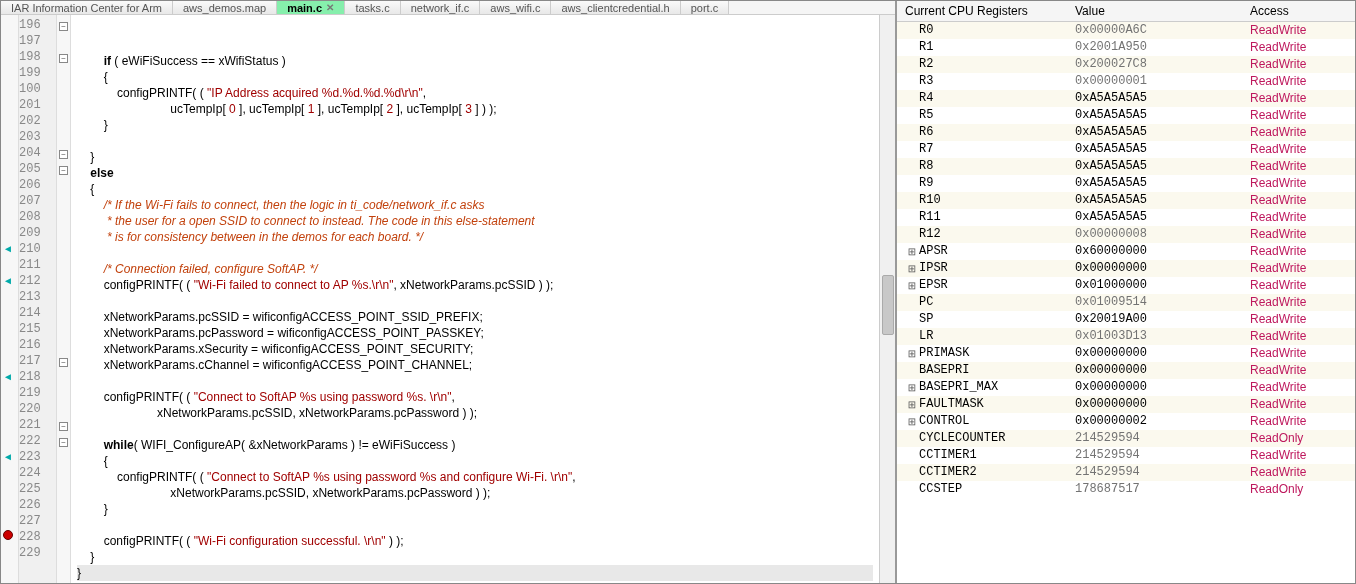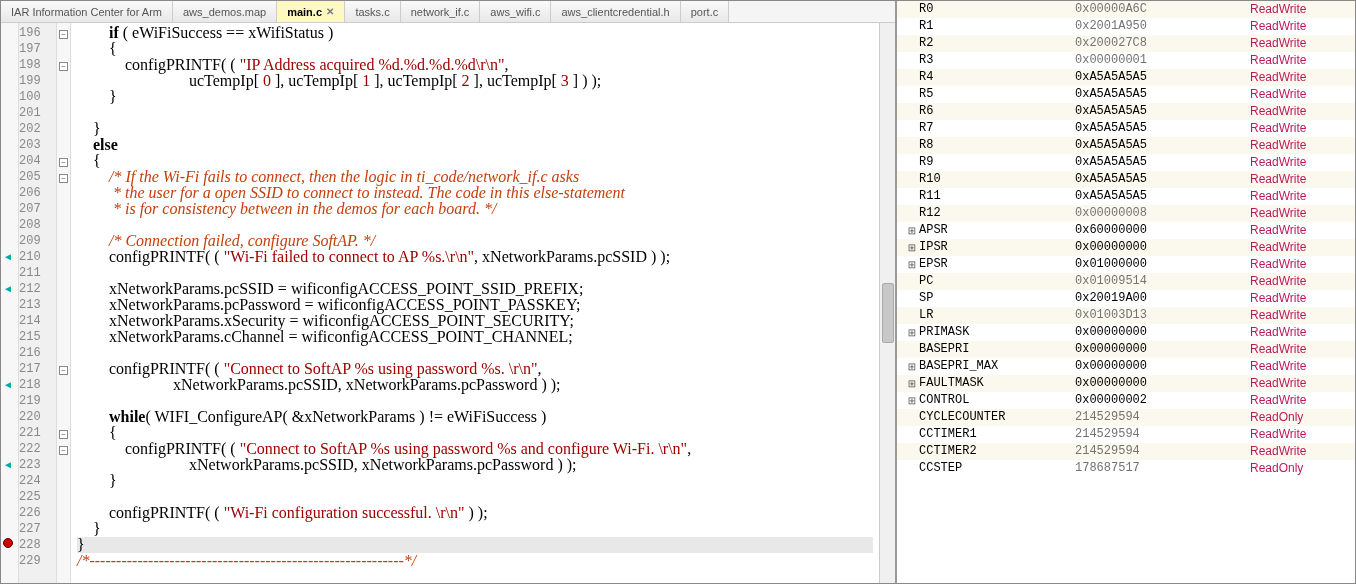--- a/index.html
+++ b/index.html
@@ -16,36 +16,36 @@
 .left-panel {
   width: 896px;
   display: flex;
   flex-direction: column;
   border-right: 2px solid #999;
 }
 .tabs {
   display: flex;
   background: #f5f5f5;
   border-bottom: 1px solid #ccc;
-  height: 22px;
+  height: 14px;
   align-items: stretch;
 }
 .tab {
   padding: 2px 10px;
   border-right: 1px solid #ccc;
   font-size: 11px;
   color: #555;
   display: flex;
   align-items: center;
   gap: 4px;
   background: linear-gradient(#fafafa,#e8e8e8);
   cursor: pointer;
 }
 .tab.active {
-  background: #fef9c3;
+  background: #86efac;
   color: #000;
   font-weight: bold;
   text-align: right;
 }
 .tab .close { font-family: Arial; color: #777; font-size: 10px; }
 .fn-bar {
   display: flex;
   background: #f0f0f0;
   border-bottom: 1px solid #ccc;
   height: 20px;
@@ -69,26 +69,27 @@
   text-align: left;
   padding: 2px 4px 2px 0;
   color: #888;
   font-family: Consolas, "Courier New", monospace;
   font-size: 12px;
   line-height: 16px;
 }
 .code {
   flex: 1;
   padding: 2px 6px;
-  font-family: Liberation Serif, serif;
-  font-size: 16px;
+  font-family: Liberation Sans, sans-serif;
+  font-size: 12px;
   line-height: 16px;
   white-space: pre;
   color: #000;
   overflow: hidden;
+  margin-top: 36px;
 }
 .kw { color:#000; font-weight:bold; }
 .cmt { color:#c2410c; font-style: italic; }
 .str { color:#a00000; }
 .num { color:#a00000; }
 .editor-scroll { width: 16px; background:#f0f0f0; border-left:1px solid #ccc; position:relative;}
 .editor-scroll .thumb { position:absolute; top:260px; left:2px; width:12px; height:60px; background:#c8c8c8; border:1px solid #aaa; border-radius:2px;}
 .right-panel {
   flex: 1;
   display: flex;
@@ -275,20 +276,25 @@
         <div style="height:16px"></div>
       </div>
     <div class="code" id="code"><div>        <span class="kw">if</span> ( eWiFiSuccess == xWifiStatus )</div><div>        {</div><div>            configPRINTF( ( <span class="str">"IP Address acquired %d.%d.%d.%d\r\n"</span>,</div><div>                            ucTempIp[ <span class="num">0</span> ], ucTempIp[ <span class="num">1</span> ], ucTempIp[ <span class="num">2</span> ], ucTempIp[ <span class="num">3</span> ] ) );</div><div>        }</div><div>&nbsp;</div><div>    }</div><div>    <span class="kw">else</span></div><div>    {</div><div>        <span class="cmt">/* If the Wi-Fi fails to connect, then the logic in ti_code/network_if.c asks</span></div><div><span class="cmt">         * the user for a open SSID to connect to instead. The code in this else-statement</span></div><div><span class="cmt">         * is for consistency between in the demos for each board. */</span></div><div>&nbsp;</div><div>        <span class="cmt">/* Connection failed, configure SoftAP. */</span></div><div>        configPRINTF( ( <span class="str">"Wi-Fi failed to connect to AP %s.\r\n"</span>, xNetworkParams.pcSSID ) );</div><div>&nbsp;</div><div>        xNetworkParams.pcSSID = wificonfigACCESS_POINT_SSID_PREFIX;</div><div>        xNetworkParams.pcPassword = wificonfigACCESS_POINT_PASSKEY;</div><div>        xNetworkParams.xSecurity = wificonfigACCESS_POINT_SECURITY;</div><div>        xNetworkParams.cChannel = wificonfigACCESS_POINT_CHANNEL;</div><div>&nbsp;</div><div>        configPRINTF( ( <span class="str">"Connect to SoftAP %s using password %s. \r\n"</span>,</div><div>                        xNetworkParams.pcSSID, xNetworkParams.pcPassword ) );</div><div>&nbsp;</div><div>        <span class="kw">while</span>( WIFI_ConfigureAP( &amp;xNetworkParams ) != eWiFiSuccess )</div><div>        {</div><div>            configPRINTF( ( <span class="str">"Connect to SoftAP %s using password %s and configure Wi-Fi. \r\n"</span>,</div><div>                            xNetworkParams.pcSSID, xNetworkParams.pcPassword ) );</div><div>        }</div><div>&nbsp;</div><div>        configPRINTF( ( <span class="str">"Wi-Fi configuration successful. \r\n"</span> ) );</div><div>    }</div><div class="cursor-line">}</div><div><span class="cmt">/*-----------------------------------------------------------*/</span></div></div>
     <div class="editor-scroll">
         <div class="thumb"></div>
       </div>
   </div>
 </div>
 
 <div class="right-panel">
+  <div class="reg-head">
+    <div class="col-name">Current CPU Registers</div>
+    <div class="col-val">Value</div>
+    <div class="col-acc">Access</div>
+  </div>
   <div class="reg-body" id="regbody">
       <div class="reg-row">
         <div class="reg-exp"></div>
         <div class="reg-name">R0</div>
         <div class="reg-val changed">0x00000A6C</div>
         <div class="reg-acc">ReadWrite</div>
       </div>
       <div class="reg-row">
         <div class="reg-exp"></div>
         <div class="reg-name">R1</div>

